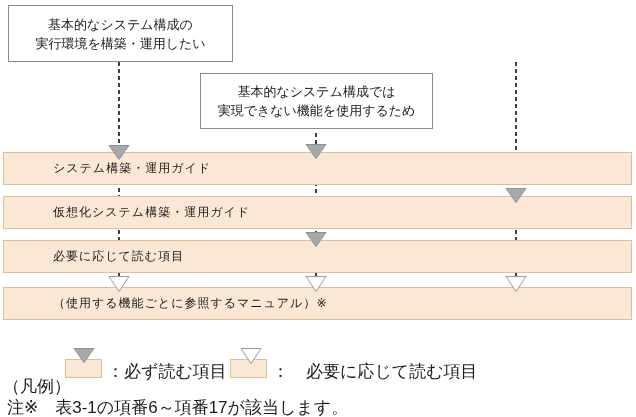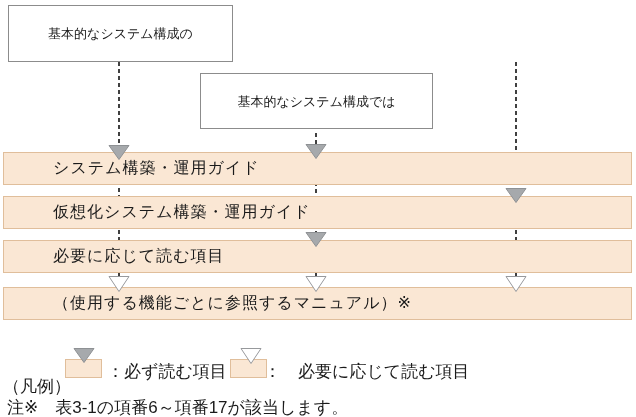--- a/index.html
+++ b/index.html
@@ -5,21 +5,21 @@
   html,body{margin:0;padding:0;background:#fff;}
   body{font-family:"Liberation Sans","DejaVu Sans",sans-serif;}
   .stage{position:relative;width:636px;height:417px;background:#fff;overflow:hidden;}
 
   .vline{position:absolute;width:2px;z-index:1;
          background:repeating-linear-gradient(to bottom,var(--dash) 0 4px,transparent 4px 7px);}
 
   .bar{position:absolute;left:3px;width:629px;height:33px;box-sizing:border-box;
        background:var(--bar_fill);border:1px solid var(--bar_border);
        z-index:2;display:flex;align-items:center;}
-  .bar-label{padding-left:49px;font-size:16px;color:var(--text);letter-spacing:1px;white-space:nowrap;}
+  .bar-label{padding-left:49px;font-size:12px;color:var(--text);letter-spacing:1px;white-space:nowrap;}
   .bar.pad-sm .bar-label{}
 
   .qbox{position:absolute;box-sizing:border-box;background:#fff;border:1px solid var(--box_border);
         z-index:3;display:flex;flex-direction:column;justify-content:center;
         text-align:center;font-size:13px;line-height:19px;color:var(--text);}
   .qline{white-space:nowrap;}
 
   .arrow{position:absolute;z-index:4;display:block;}
 
   .swatch{position:absolute;width:37px;height:19px;box-sizing:border-box;z-index:2;
@@ -45,23 +45,25 @@
   </div>
   <div class="bar" style="top:240px">
     <span class="bar-label">必要に応じて読む項目</span>
   </div>
   <div class="bar pad-sm" style="top:287px">
     <span class="bar-label">（使用する機能ごとに参照するマニュアル）※</span>
   </div>
 
   <div class="qbox" style="left:8px;top:5px;width:225px;height:57px">
     <div class="qline">基本的なシステム構成の</div>
+    <div class="qline">実行環境を構築・運用したい</div>
   </div>
   <div class="qbox" style="left:200px;top:73px;width:233px;height:56px">
     <div class="qline">基本的なシステム構成では</div>
+    <div class="qline">実現できない機能を使用するため</div>
   </div>
 
   <svg class="arrow" style="left:108px;top:145px" width="22" height="15" viewBox="0 0 22 15">
     <polygon points="1,0.5 21,0.5 11,14.5" fill="#A6A9AC" stroke="#8E9194" stroke-width="1"></polygon>
   </svg>
   <svg class="arrow" style="left:305px;top:144px" width="22" height="15" viewBox="0 0 22 15">
     <polygon points="1,0.5 21,0.5 11,14.5" fill="#A6A9AC" stroke="#8E9194" stroke-width="1"></polygon>
   </svg>
   <svg class="arrow" style="left:505px;top:188px" width="22" height="15" viewBox="0 0 22 15">
     <polygon points="1,0.5 21,0.5 11,14.5" fill="#A6A9AC" stroke="#8E9194" stroke-width="1"></polygon>
@@ -85,17 +87,17 @@
   <div class="swatch" style="left:65px;top:359px"></div>
   <svg class="arrow" style="left:73px;top:348px" width="22" height="15" viewBox="0 0 22 15">
     <polygon points="1,0.5 21,0.5 11,14.5" fill="#A6A9AC" stroke="#8E9194" stroke-width="1"></polygon>
   </svg>
   <div class="legend-label" style="left:107px;top:360px">：必ず読む項目</div>
 
   <div class="swatch" style="left:230px;top:359px"></div>
   <svg class="arrow" style="left:240px;top:348px" width="22" height="16" viewBox="0 0 22 16">
     <polygon points="1,0.5 21,0.5 11,15.5" fill="#FFFFFF" stroke="#97999C" stroke-width="1"></polygon>
   </svg>
-  <div class="legend-label" style="left:264px;top:360px">：　必要に応じて読む項目</div>
+  <div class="legend-label" style="left:272px;top:360px">：　必要に応じて読む項目</div>
 
   <div class="note" style="left:7px;top:396px">注※　表3-1の項番6～項番17が該当します。</div>
 
 </div>
 
 </body></html>

